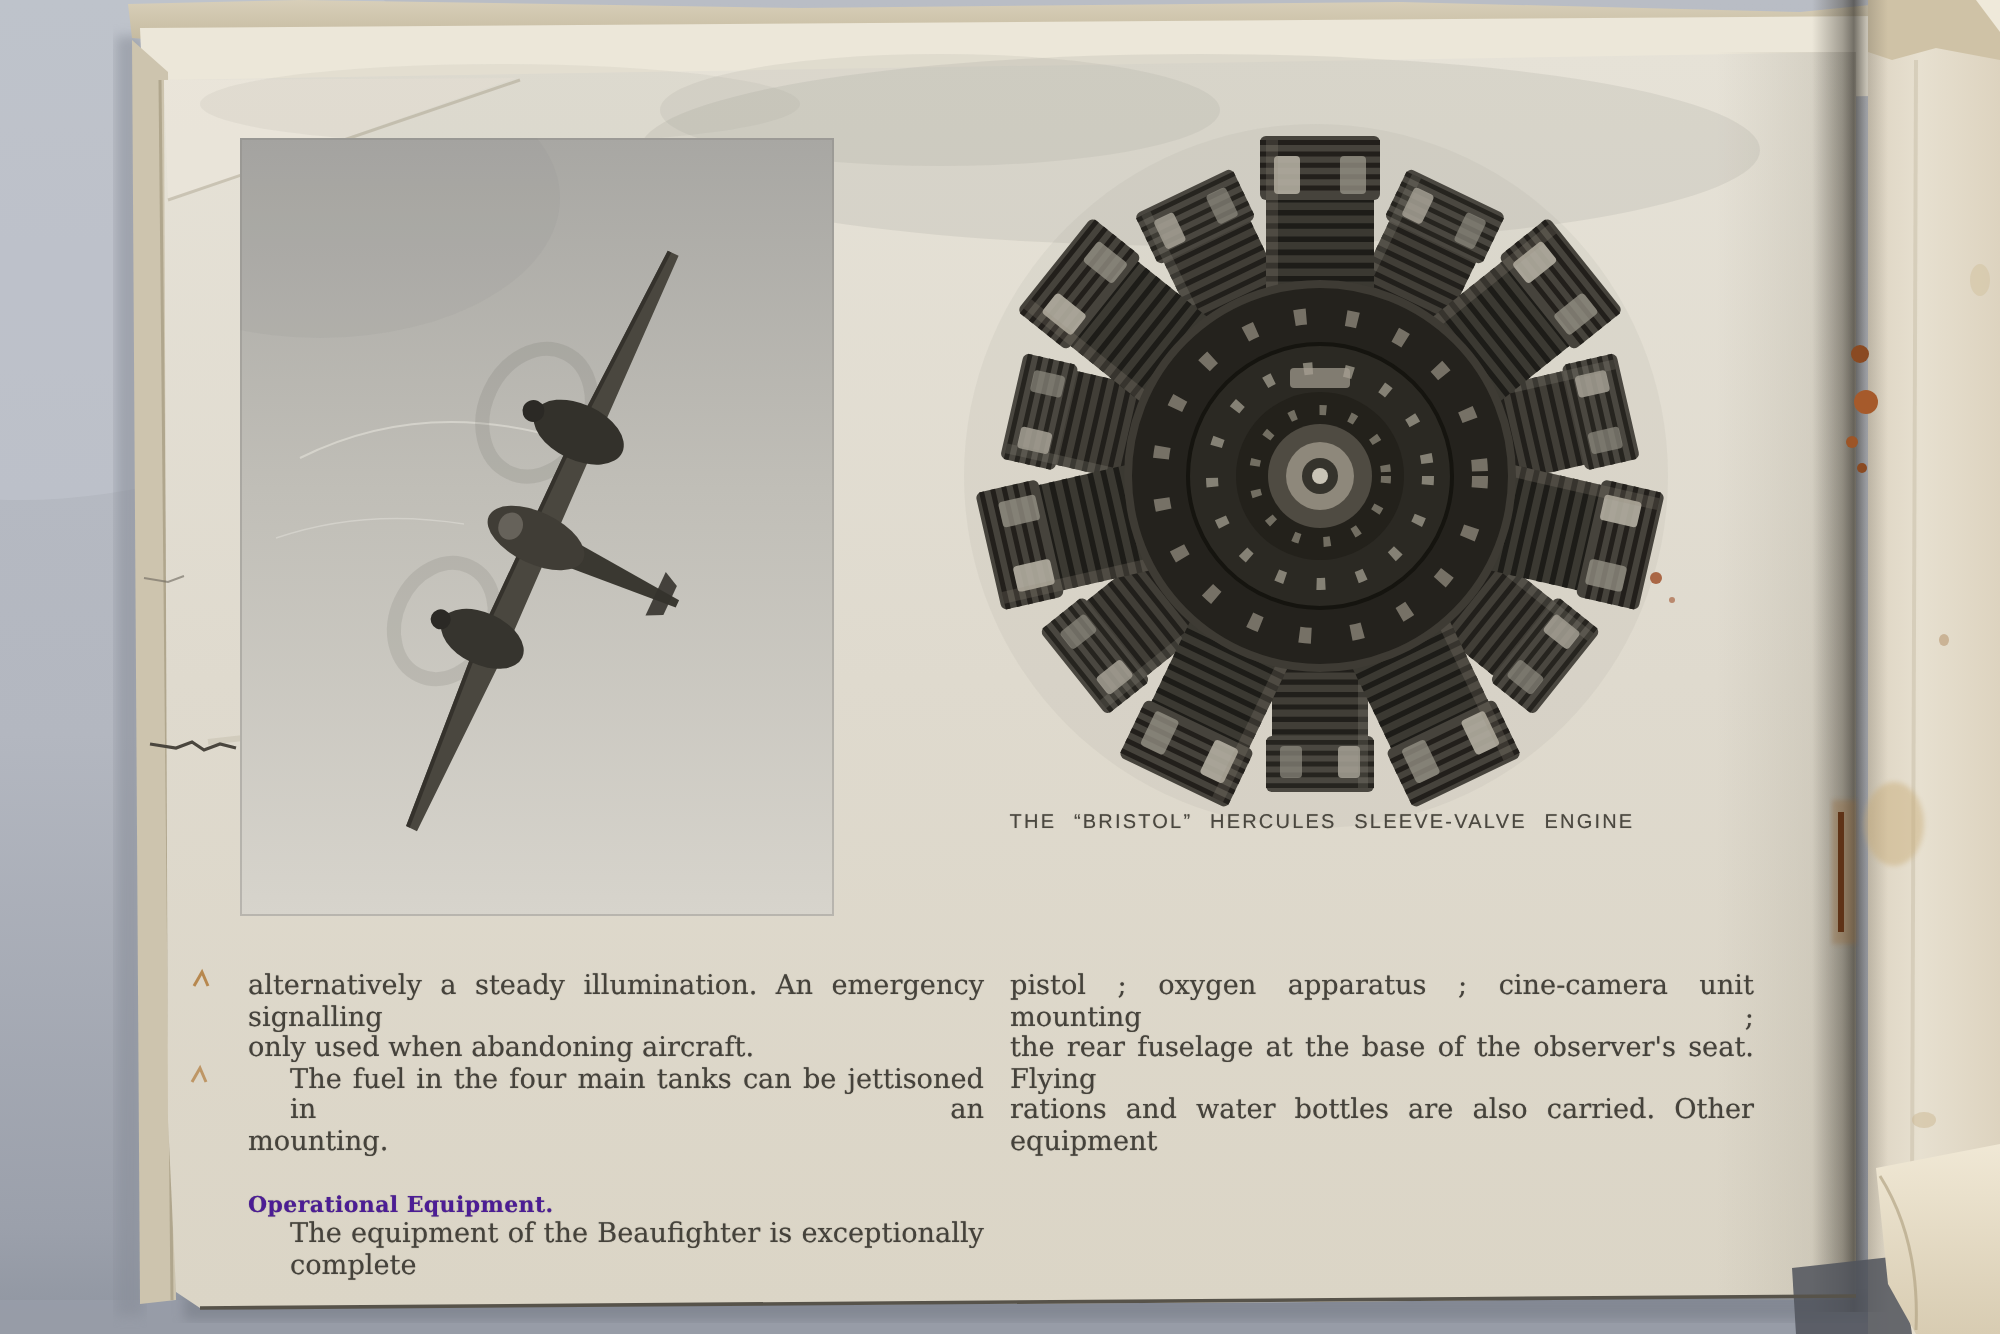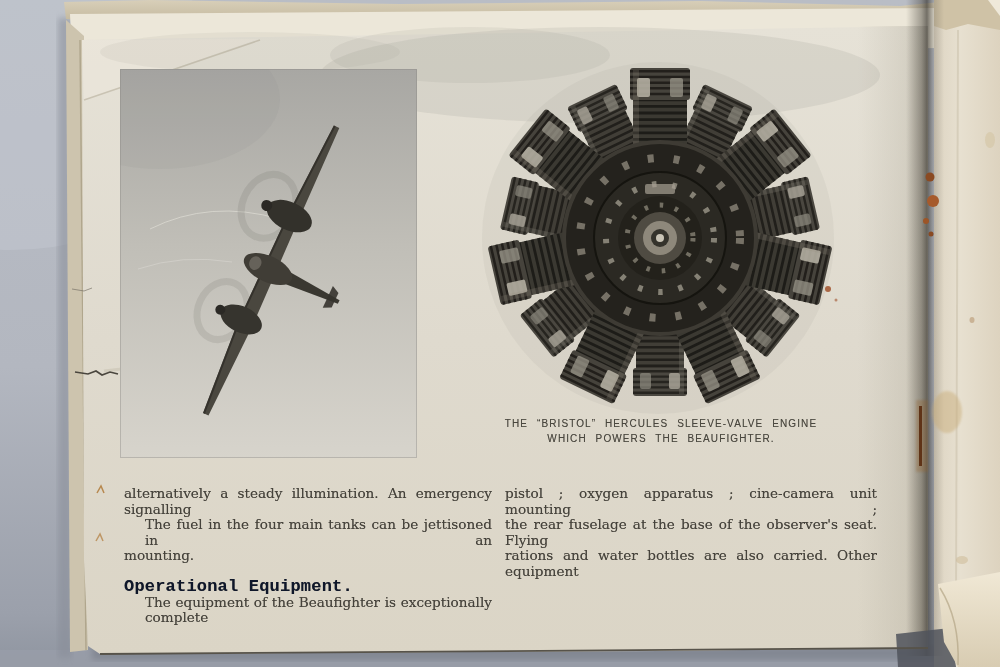--- a/index.html
+++ b/index.html
@@ -8,23 +8,23 @@
   .stage svg{display:block;}
   .layer{position:absolute;}
   
   .col{position:absolute;top:486px;color:#45423b;font-size:13.6px;
        text-shadow:0 0 .5px rgba(69,66,59,.55);}
   .col-left{left:124px;width:368px;}
   .col-right{left:505px;width:372px;}
   .line{line-height:15.55px;min-height:15.55px;white-space:normal;}
   .line.j{text-align:justify;text-align-last:justify;}
   .line.ind{padding-left:21px;}
-  .line.b{font-weight:700;color:#0f172a;font-size:17px;letter-spacing:.2px;font-family:Liberation Mono, monospace;}
+  .line.b{font-weight:700;color:#4c1d95;font-size:11px;letter-spacing:.2px;}
   
-  .caption{position:absolute;left:500px;top:416px;width:322px;text-align:center;
+  .caption{position:absolute;left:500px;top:404px;width:322px;text-align:center;
            font-family:"Liberation Sans",sans-serif;font-size:10px;line-height:15px;
            letter-spacing:1.1px;word-spacing:5px;color:#4a473f;
            text-shadow:0 0 .4px rgba(74,71,63,.5);}
 </style>
 </head>
 <body>
 
 <div class="stage">
 
   <svg class="layer" style="left:0;top:0" width="1000" height="667" viewBox="0 0 1000 667">
@@ -216,25 +216,25 @@
       <rect x="-15" y="-54" width="30" height="10" rx="2" fill="#a6a093" opacity=".7"></rect>
       <circle r="26" fill="#4f4b42"></circle>
       <circle r="17" fill="#8e887b"></circle>
       <circle r="9" fill="#35332c"></circle>
       <circle r="4" fill="#c9c4b6"></circle>
     </g>
   </svg>
 
   <div class="caption">
     <div>THE “BRISTOL” HERCULES SLEEVE-VALVE ENGINE</div>
-    <div>WHICH POWERS THE BEAUFIGHTER.</div>
   </div>
 
   <div class="col col-left">
       <div class="line j">alternatively a steady illumination.  An emergency signalling</div>
+      <div class="line">only used when abandoning aircraft.</div>
       <div class="line j ind">The fuel in the four main tanks can be jettisoned in an</div>
       <div class="line">mounting.</div>
       <div class="line sp">&nbsp;</div>
       <div class="line b">Operational Equipment.</div>
       <div class="line j ind">The equipment of the Beaufighter is exceptionally complete</div>
     </div>
   <div class="col col-right">
       <div class="line j">pistol ;  oxygen apparatus ;  cine-camera unit  mounting ;</div>
       <div class="line j">the rear fuselage at the base of the observer's seat.  Flying</div>
       <div class="line j">rations and water bottles are also carried.  Other equipment</div>

